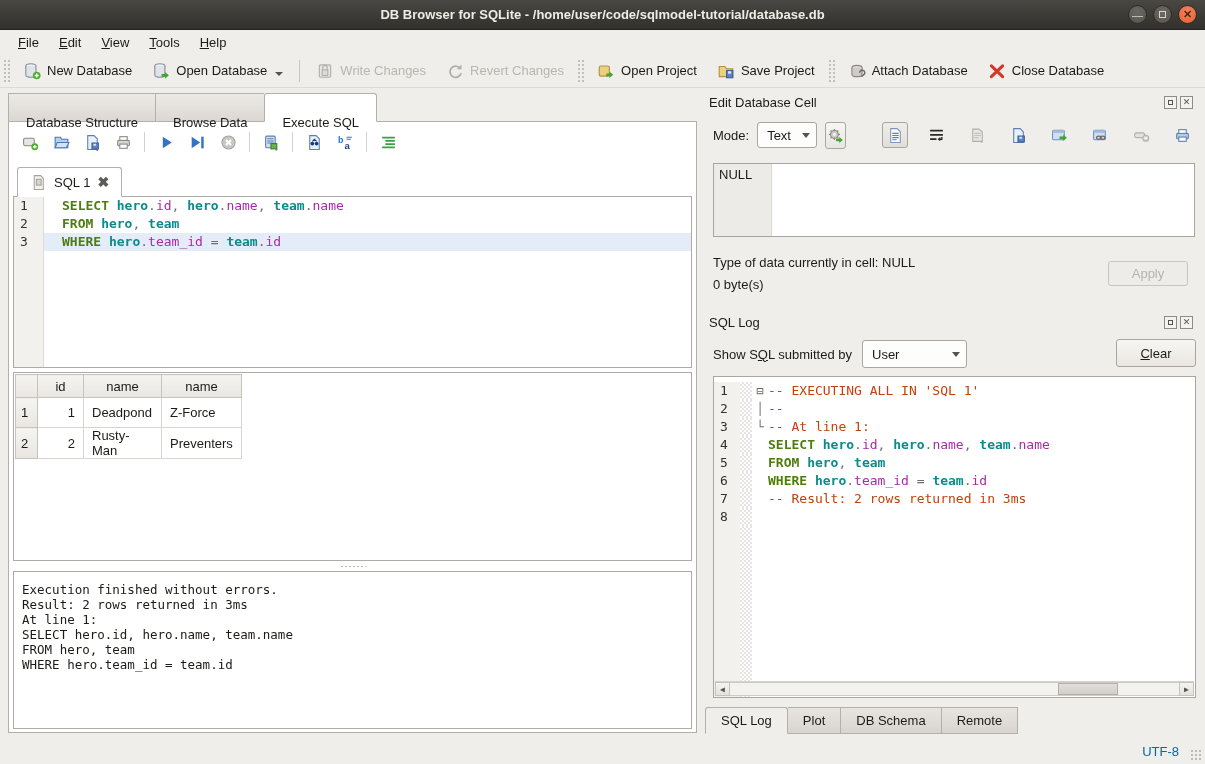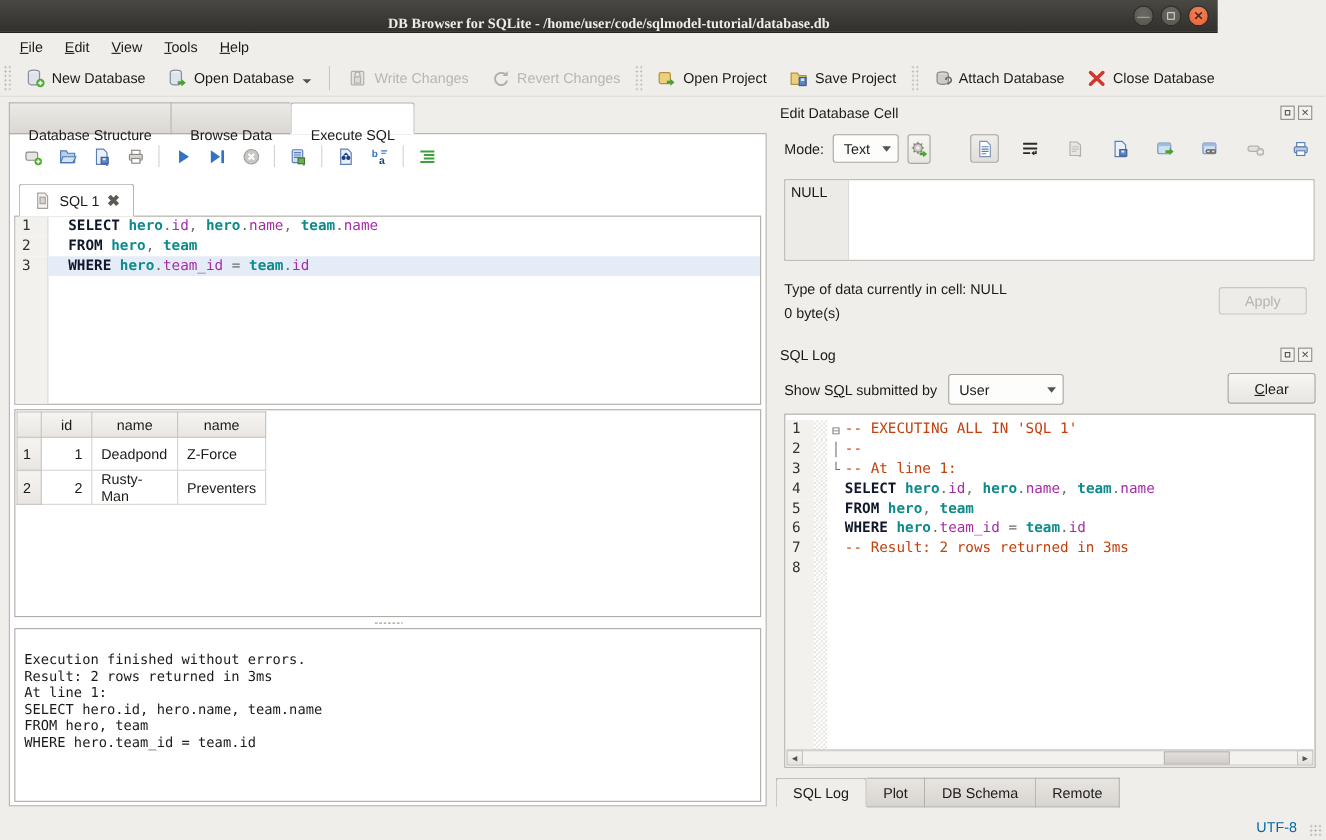--- a/index.html
+++ b/index.html
@@ -2,23 +2,23 @@
 <html><head>
 <meta charset="utf-8">
 <style>
   * { margin:0; padding:0; box-sizing:border-box; }
   html,body { width:1205px; height:764px; overflow:hidden; }
   body { font-family:"Liberation Sans", sans-serif; font-size:13px; color:#1c1b18;
          background:#f0eeea; position:relative; }
   .abs { position:absolute; }
 
   
-  #titlebar { left:0; top:0; width:1107px; height:30px;
+  #titlebar { left:0; top:0; width:1205px; height:30px;
     background:linear-gradient(#4a4843,#3b3935 60%,#33312d);
-    border-bottom:1px solid #252420; display:flex; align-items:flex-end;font-family:Liberation Serif, serif; }
+    border-bottom:1px solid #252420; display:flex; align-items:center; }
   #title-text { flex:1; text-align:center; color:#efece5; font-weight:bold; font-size:13px; }
   .winbtns { position:absolute; right:8px; top:5px; display:flex; gap:6px; }
   .winbtn { width:19px; height:19px; border-radius:50%; display:flex; align-items:center;
     justify-content:center; font-size:11px; color:#d8d5ce;
     background:radial-gradient(circle at 50% 35%, #6b6962, #55534c); border:1px solid #2e2d29; }
   .winbtn.close { background:radial-gradient(circle at 50% 35%, #f3835f, #e4602f); color:#5a2413; font-weight:bold; }
   .winbtn .sq { width:7px; height:7px; border:1.5px solid #d8d5ce; display:block; }
 
   
   #menubar { left:0; top:30px; width:1205px; height:24px; display:flex; align-items:center;
@@ -65,21 +65,21 @@
   #editor { position:absolute; left:4px; top:74px; width:679px; height:172px;
     border:1px solid #aeaba6; background:#fff; overflow:hidden; }
   .ed-line { display:flex; height:18px; line-height:18px; font-size:13px; }
   .ed-gut { width:30px; background:#f2f1ee; border-right:1px solid #dddbd6; color:#33322f;
     padding-left:6px; flex:none; }
   .ed-code { padding-left:18px; white-space:pre; flex:1; }
   .ed-line.current .ed-code { background:#e4ecf7; }
   .ed-fill { display:flex; height:120px; }
   .ed-fill .ed-gut { height:100%; }
 
-  .tk-kw { color:#0f172a; font-weight:bold; }
+  .tk-kw { color:#4d7c0f; font-weight:bold; }
   .tk-tbl { color:#0d8b8b; font-weight:bold; }
   .tk-fld { color:#a62ca6; }
   .tk-pun { color:#6e6e6e; }
   .tk-cm { color:#c2410c; }
   .tk-pl { color:#000; }
 
   #results { position:absolute; left:4px; top:250px; width:679px; height:189px;
     border:1px solid #aeaba6; background:#fff; padding:1px; }
   #grid { border-collapse:collapse; font-size:13px; }
   #grid th { background:linear-gradient(#f6f4f1,#e9e6e2); border:1px solid #c6c3be;
@@ -88,21 +88,21 @@
   #grid td.rowhdr { background:linear-gradient(#f6f4f1,#e9e6e2); border:1px solid #c6c3be;
     width:22px; padding:0 5px; }
   #grid td.num { text-align:right; }
 
   #lr-splitter { position:absolute; left:4px; top:441px; width:679px; height:7px;
     display:flex; align-items:center; justify-content:center; }
   .dots { width:26px; height:3px;
     background-image:radial-gradient(#b9b6b0 1px, transparent 1px); background-size:4px 3px; }
 
   #execlog { position:absolute; left:4px; top:449px; width:679px; height:158px;
-    border:1px solid #aeaba6; background:#fff; padding:20px 8px; font-size:12.5px;
+    border:1px solid #aeaba6; background:#fff; padding:10px 8px; font-size:12.5px;
     line-height:15px; white-space:pre; }
 
   
   #rdock { left:705px; top:93px; width:492px; height:641px; }
   .dockhead { display:flex; align-items:center; height:18px; }
   .dockhead .dh-title { flex:1; }
   .dh-btn { width:13px; height:13px; border:1px solid #8f8c86; background:#f4f2ef; margin-left:3px;
     display:flex; align-items:center; justify-content:center; font-size:9px; color:#55534e; }
   .dh-btn .insq { width:5px; height:5px; border:1px solid #55534e; }
 

